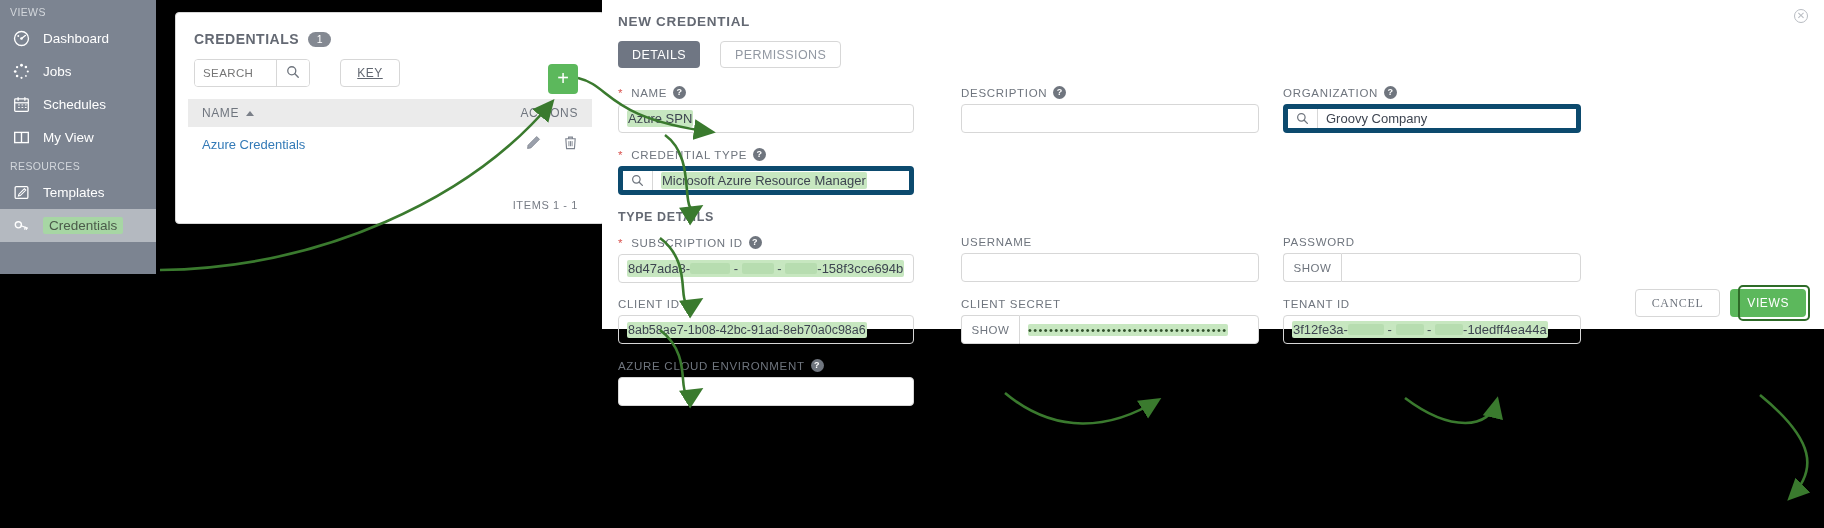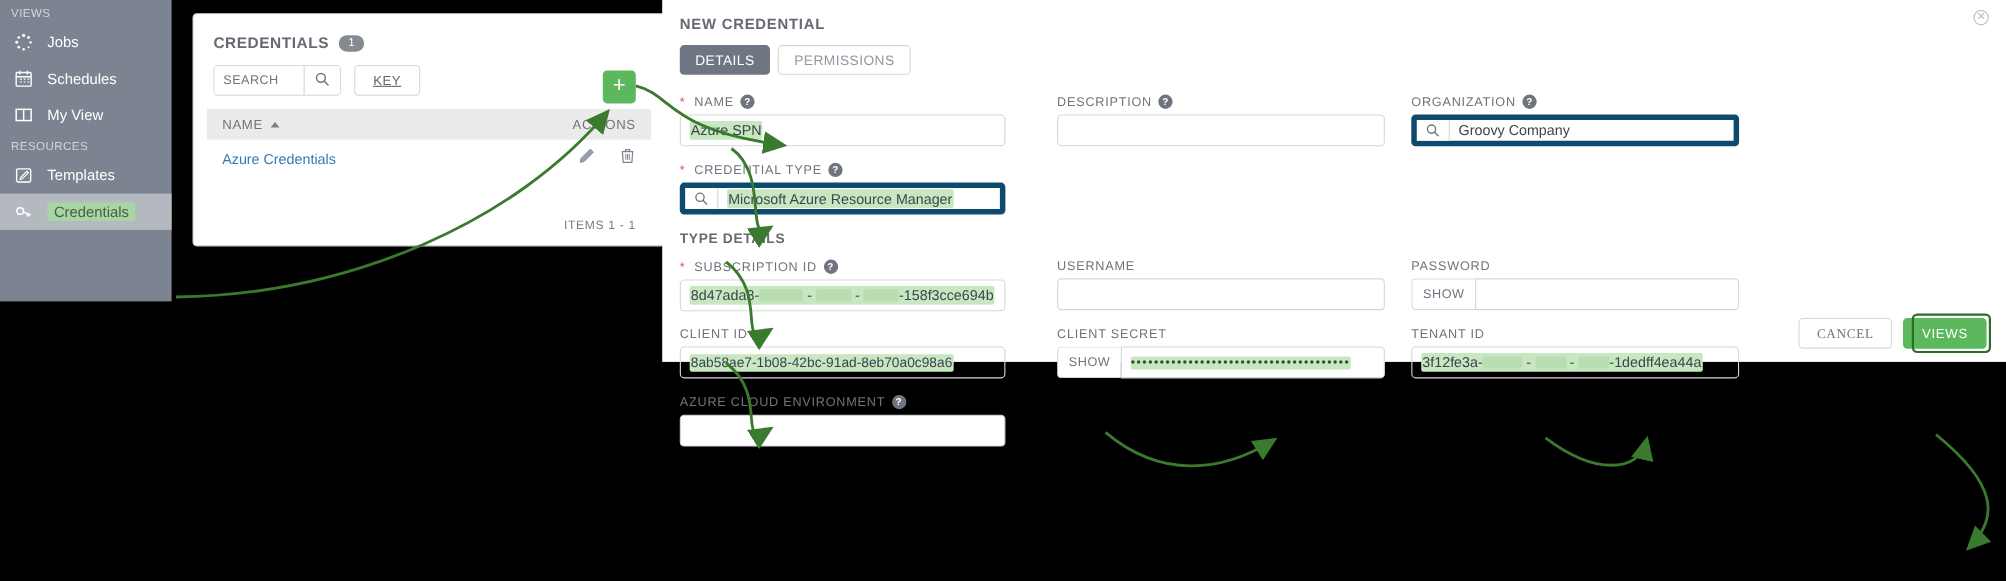--- a/index.html
+++ b/index.html
@@ -42,21 +42,21 @@
   }
   .list-header {
     display: flex; align-items: center; gap: 9px;
     padding: 18px 0 0 18px;
   }
   .list-title { font-size: 14px; font-weight: bold; color: #646973; letter-spacing: .5px; }
   .badge-count {
     background: #848992; color: #fff; font-size: 10.5px; border-radius: 9px;
     min-width: 23px; height: 15px; line-height: 15px; text-align: center; padding: 0 6px;
   }
-  .list-controls { display: flex; align-items: center; gap: 12px; padding: 12px 0 0 18px; }
+  .list-controls { display: flex; align-items: center; gap: 30px; padding: 12px 0 0 18px; }
   .search-group { display: flex; height: 28px; border: 1px solid #d7d7d7; border-radius: 4px; overflow: hidden; }
   .search-input {
     width: 81px; border: none; outline: none; padding: 0 8px;
     font-size: 11.5px; color: #9aa0a6; font-family: inherit; letter-spacing: .4px;
     background: #fff;
   }
   .search-btn {
     width: 33px; border: none; border-left: 1px solid #d7d7d7; background: #fff;
     display: flex; align-items: center; justify-content: center; cursor: pointer;
   }
@@ -95,21 +95,21 @@
   }
   .form-title {
     font-size: 13.5px; font-weight: bold; color: #646973; letter-spacing: .7px;
     padding: 14px 0 0 16px;
   }
   .close-x {
     position: absolute; right: 16px; top: 9px; width: 14px; height: 14px;
     border-radius: 50%; border: 1.5px solid #b8bcc2; color: #b8bcc2;
     font-size: 10px; line-height: 11px; text-align: center; cursor: pointer;
   }
-  .tabs { display: flex; gap: 7px; padding: 12px 0 0 16px; }
+  .tabs { display: flex; gap: 20px; padding: 12px 0 0 16px; }
   .tab {
     height: 27px; padding: 0 14px; border-radius: 4px; font-size: 12.5px;
     letter-spacing: .4px; display: flex; align-items: center; cursor: pointer;
   }
   .tab.active { background: #6f7683; color: #fff; }
   .tab.inactive { background: #fff; color: #9298a2; border: 1px solid #d7d7d7; }
 
   .grid { padding: 18px 16px 0 16px; }
   .grid-row { display: flex; gap: 24px; margin-bottom: 15px; }
   .field { width: 296px; }
@@ -169,20 +169,31 @@
   .anno { position: absolute; left: 0; top: 0; width: 1824px; height: 528px; pointer-events: none; z-index: 25; }
 </style>
 </head>
 <body>
 
 <div id="root">
 
   <div class="sidebar">
     <div class="side-section">VIEWS</div>
 
+    <div class="side-item">
+      <span class="side-ico">
+        <svg width="17" height="17" viewBox="0 0 20 20">
+            <circle cx="10" cy="10" r="8.2" fill="none" stroke="#fff" stroke-width="1.6"></circle>
+            <circle cx="10" cy="10" r="1.6" fill="#fff"></circle>
+            <path d="M10 10 L14.5 6.5" stroke="#fff" stroke-width="1.6" stroke-linecap="round"></path>
+            <circle cx="6.2" cy="7" r="1.1" fill="#fff"></circle>
+          </svg>
+      </span>
+      <span>Dashboard</span>
+    </div>
 
     <div class="side-item">
       <span class="side-ico">
         <svg width="17" height="17" viewBox="0 0 20 20">
             <g fill="#fff">
               <circle cx="10" cy="2.6" r="1.7"></circle>
               <circle cx="15.2" cy="4.8" r="1.5"></circle>
               <circle cx="17.4" cy="10" r="1.3"></circle>
               <circle cx="15.2" cy="15.2" r="1.1"></circle>
               <circle cx="10" cy="17.4" r="1.3"></circle>

